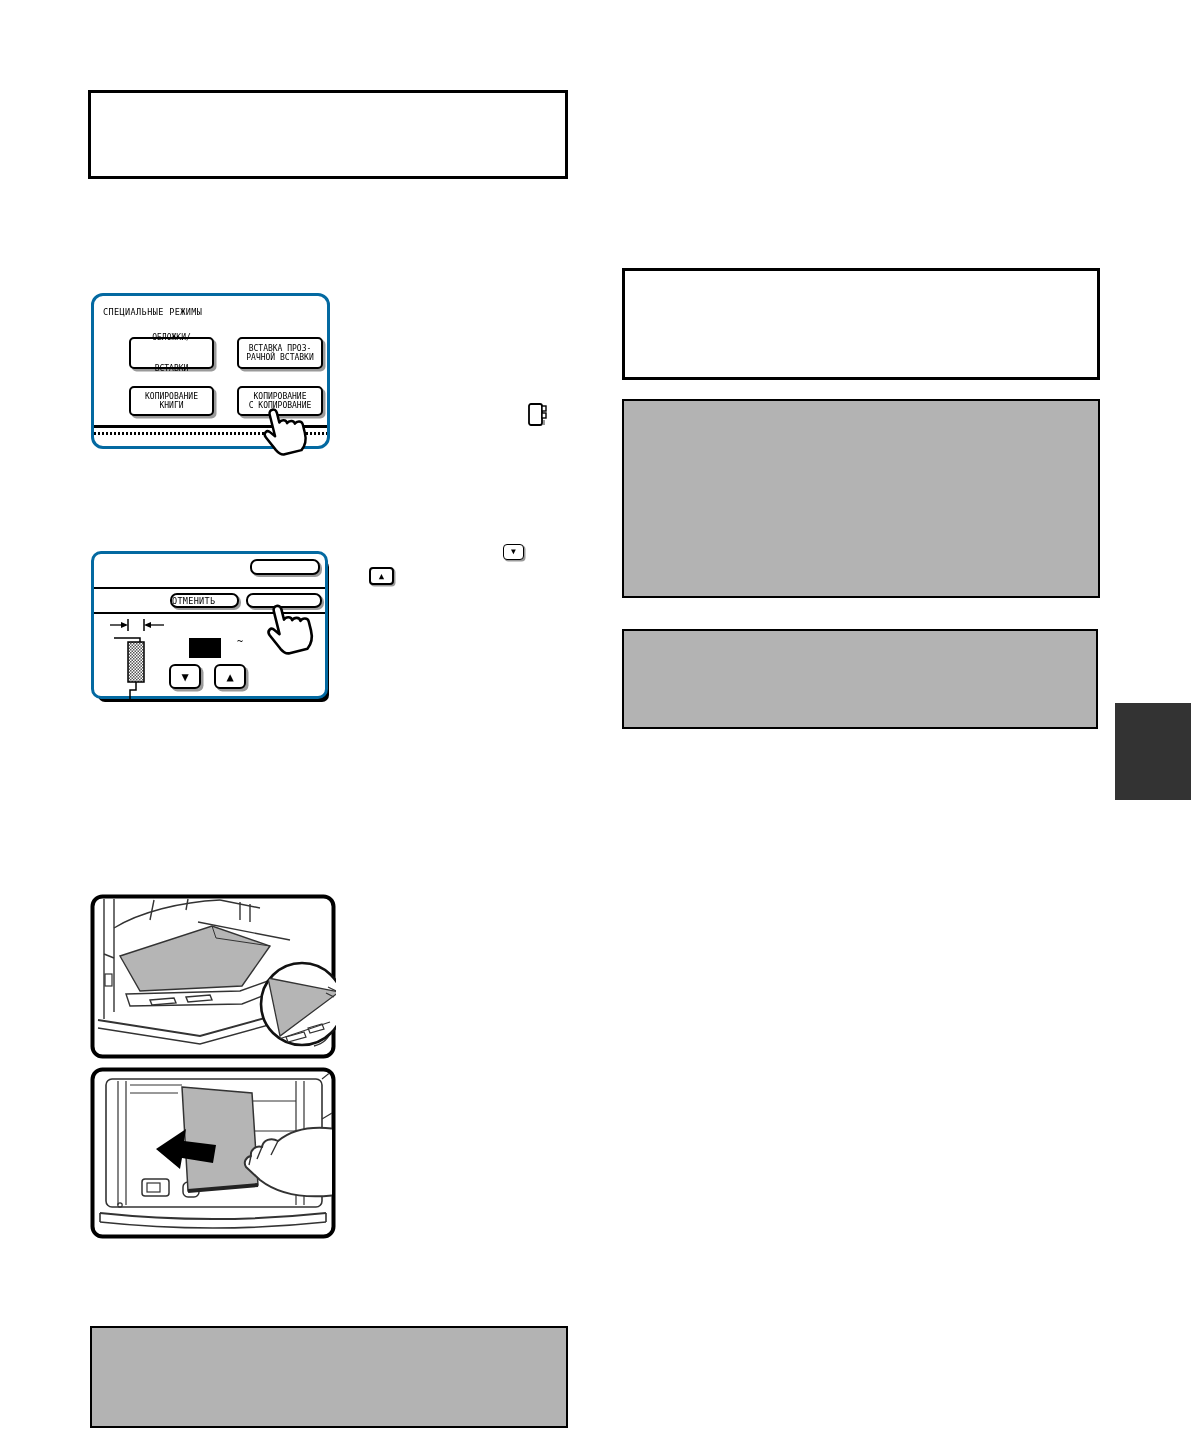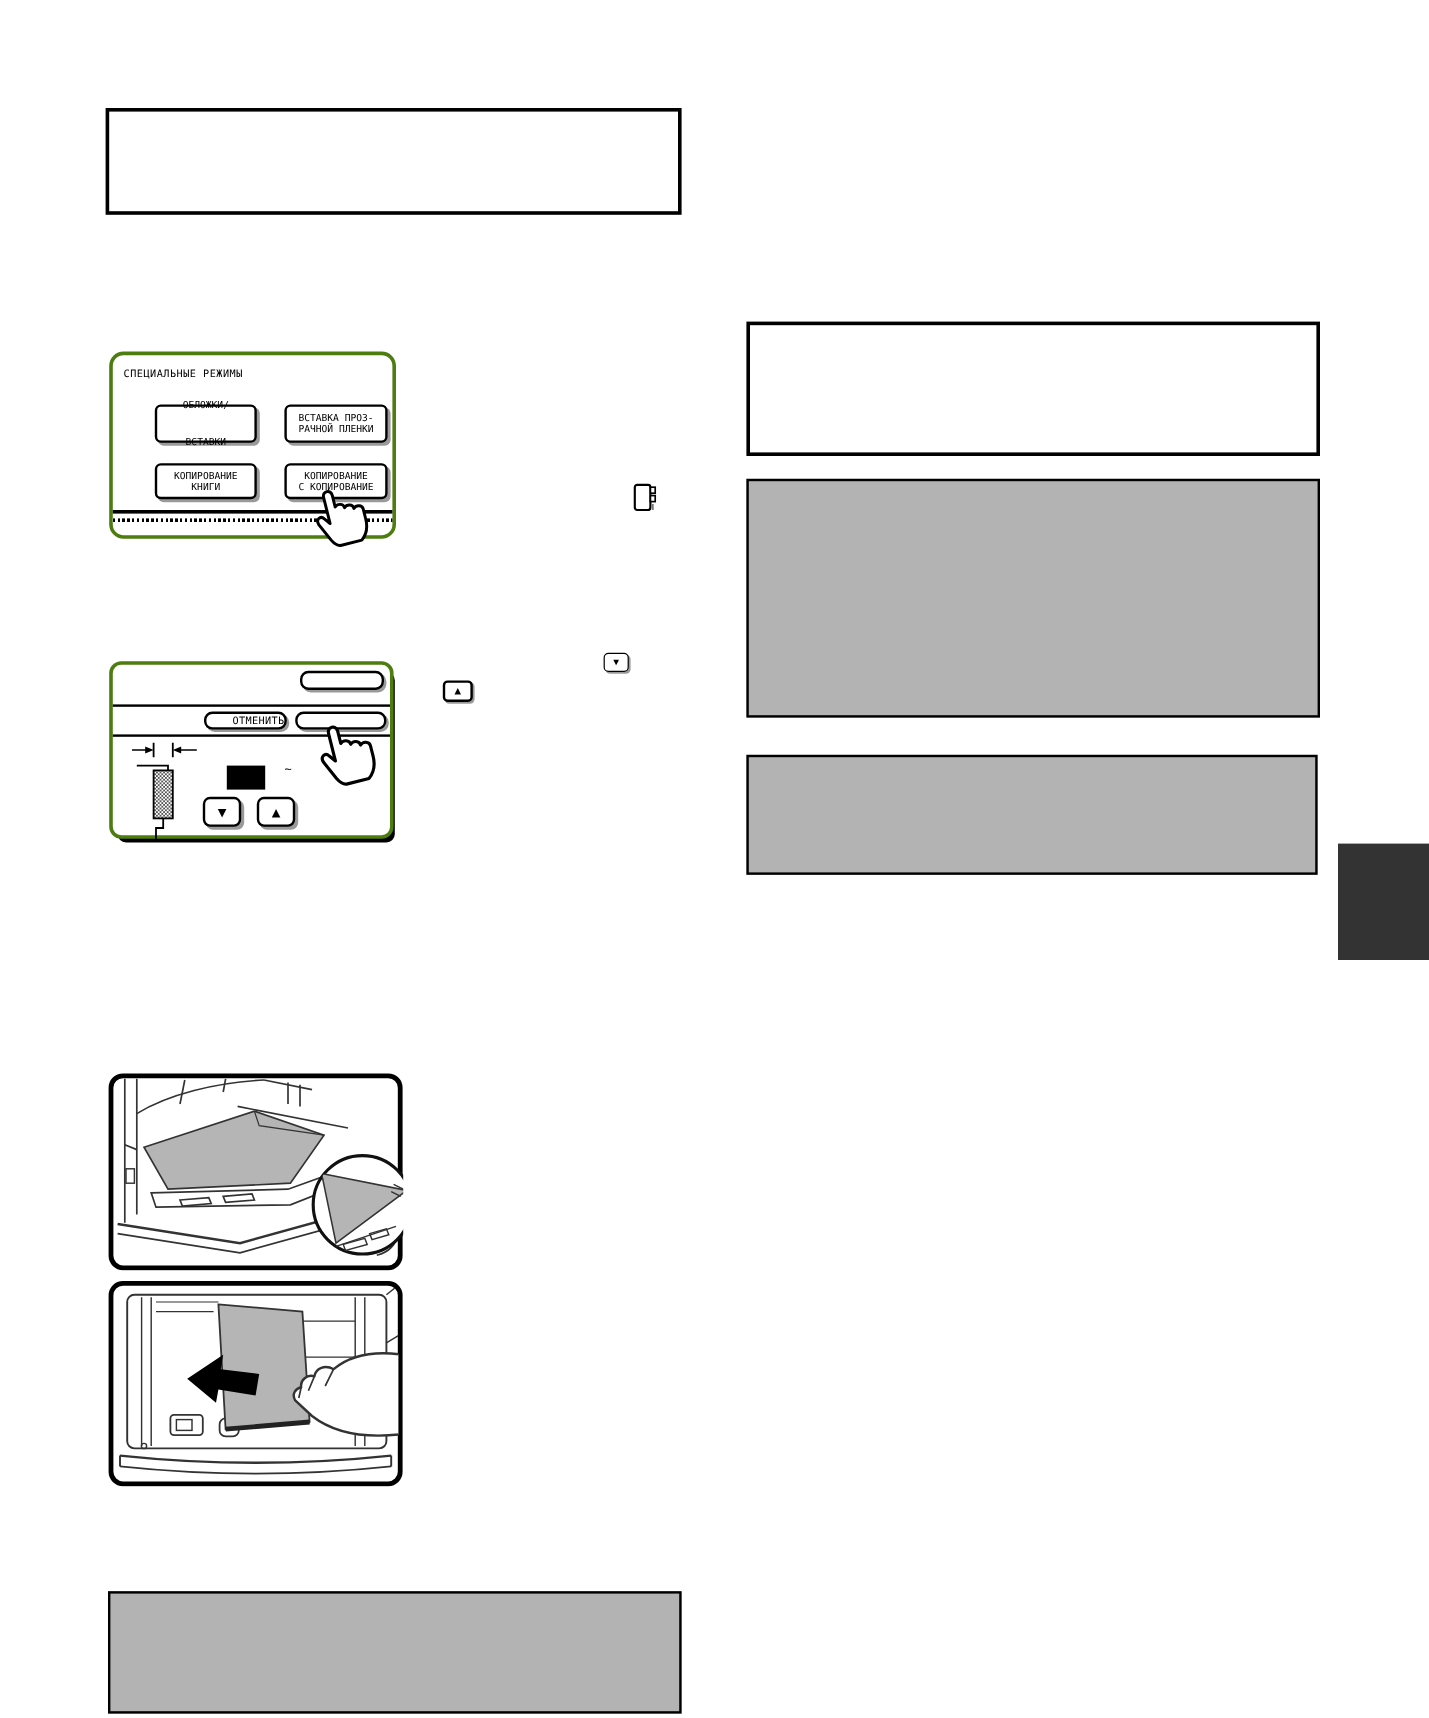--- a/index.html
+++ b/index.html
@@ -3,33 +3,33 @@
 <meta charset="utf-8">
 <style>
   html,body{margin:0;padding:0;background:#fff;}
   .page{position:relative;width:1191px;height:1432px;background:#ffffff;overflow:hidden;
         font-family:"DejaVu Sans Mono", monospace;color:#000;}
   .abs{position:absolute;}
   
   .callout{border:3px solid #000;background:#fff;box-sizing:border-box;}
   .graybox{background:#b3b3b3;border:2px solid #000;box-sizing:border-box;}
   
-  .panel{border:3px solid #4d7c0f;border-radius:12px;background:#fff;box-sizing:border-box;}
+  .panel{border:3px solid #0369a1;border-radius:12px;background:#fff;box-sizing:border-box;}
   .panel2shadow{box-shadow:4px 6px 0 -3px #000;}
   .panel-title{position:absolute;left:9px;top:11px;font-size:8.5px;letter-spacing:.4px;white-space:nowrap;}
   .pbtn{position:absolute;border:2px solid #000;border-radius:5px;background:#fff;
         box-shadow:2.5px 2.5px 0 0 #9a9a9a;display:flex;flex-direction:column;
         align-items:center;justify-content:center;font-size:8px;line-height:9.5px;
         text-align:center;white-space:nowrap;box-sizing:border-box;}
   .linesolid{position:absolute;left:0;right:0;height:2.5px;background:#000;}
   .linestipple{position:absolute;left:0;right:0;height:3px;
         background:repeating-linear-gradient(90deg,#000 0 2px,#fff 2px 4px);}
   .thinline{position:absolute;left:0;right:0;height:1.5px;background:#000;}
   .roundbtn{position:absolute;border:2px solid #000;border-radius:7px;background:#fff;
-        box-shadow:2px 2px 0 0 #9a9a9a;display:flex;align-items:center;justify-content:flex-end;
+        box-shadow:2px 2px 0 0 #9a9a9a;display:flex;align-items:center;justify-content:flex-start;
         font-size:8.5px;letter-spacing:.3px;box-sizing:border-box;}
   .arrowbtn{position:absolute;border:2px solid #000;border-radius:6px;background:#fff;
         box-shadow:2.5px 2.5px 0 0 #9a9a9a;display:flex;align-items:center;justify-content:center;
         font-size:12px;line-height:1;box-sizing:border-box;}
   .inline-icon{position:absolute;border:2px solid #000;border-radius:4px;background:#fff;
         display:flex;align-items:center;justify-content:center;font-size:8px;line-height:1;
         box-sizing:border-box;box-shadow:1.5px 1.5px 0 0 #9a9a9a;}
   .blackrect{position:absolute;background:#000;}
   .tilde{position:absolute;font-size:10px;}
   .darktab{background:#333333;}
@@ -45,21 +45,21 @@
 
   <div class="abs panel" style="left:91px;top:293px;width:239px;height:156px;">
     <div class="panel-title">СПЕЦИАЛЬНЫЕ РЕЖИМЫ</div>
 
     <div class="pbtn" style="left:35px;top:41px;width:85px;height:32px;gap:21px;">
       <span>ОБЛОЖКИ/</span>
       <span>ВСТАВКИ</span>
     </div>
     <div class="pbtn" style="left:143px;top:41px;width:86px;height:32px;">
       <span>ВСТАВКА ПРОЗ-</span>
-      <span>РАЧНОЙ ПЛЕНКИ</span>
+      <span>РАЧНОЙ ВСТАВКИ</span>
     </div>
     <div class="pbtn" style="left:35px;top:90px;width:85px;height:30px;">
       <span>КОПИРОВАНИЕ</span>
       <span>КНИГИ</span>
     </div>
     <div class="pbtn" style="left:143px;top:90px;width:86px;height:30px;">
       <span>КОПИРОВАНИЕ</span>
       <span>С КОПИРОВАНИЕ</span>
     </div>
 

